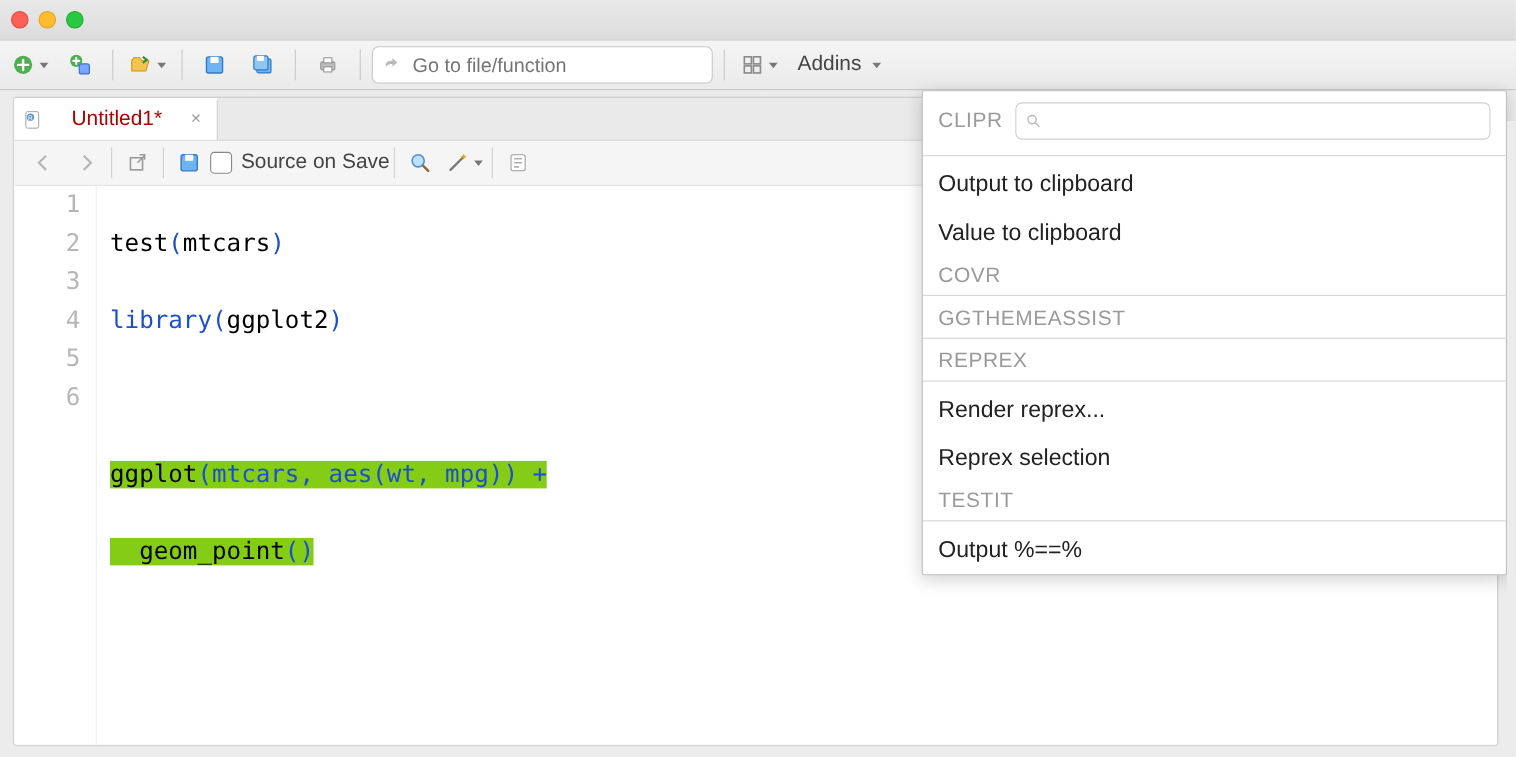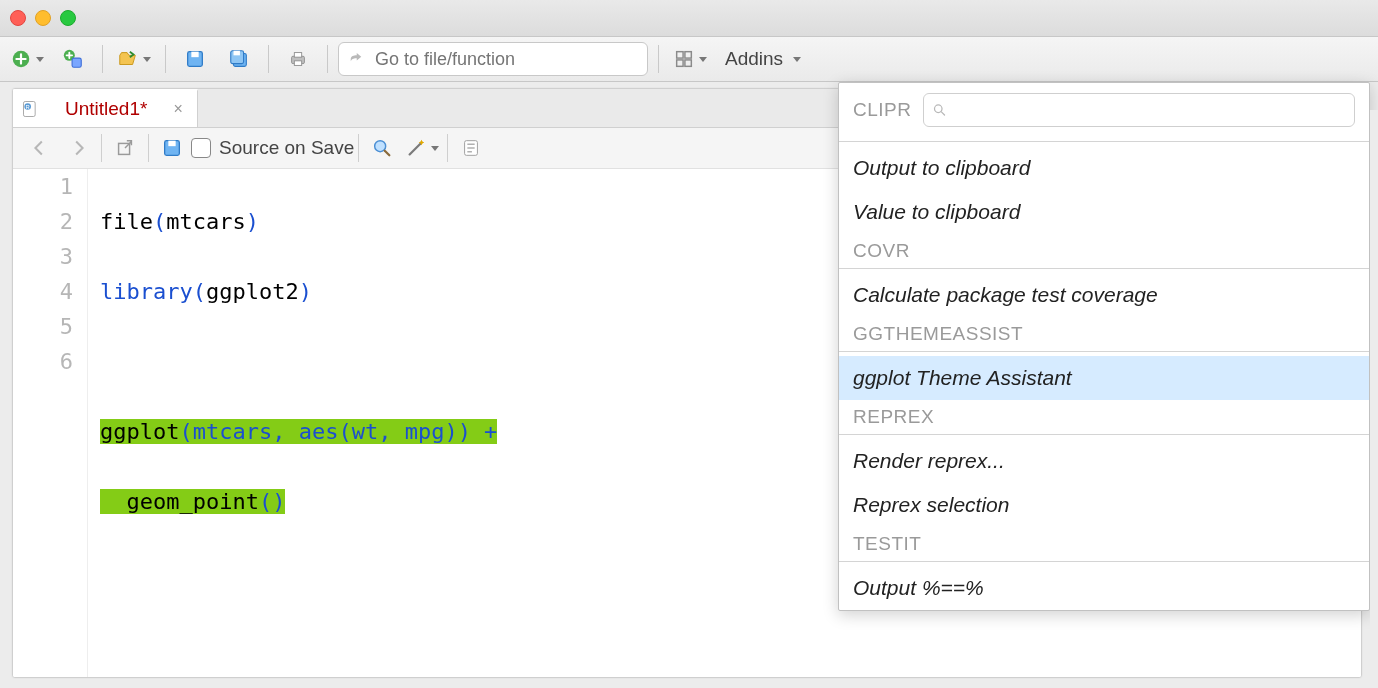--- a/index.html
+++ b/index.html
@@ -231,21 +231,20 @@
     gap: 6px;
     min-width: 220px;
   }
   .menu-search input {
     border:none; outline:none; font-size: 17px; width: 100%;
   }
   .menu-item {
     padding: 10px 14px;
     color: #222;
     cursor: pointer;
-    font-style: italic;
   }
   .menu-item.highlight {
     background: #d6ebff;
   }
   .menu-section {
     color: #9a9a9a;
     font-size: 19px;
     padding: 6px 14px 2px 14px;
     letter-spacing: 0.5px;
   }
@@ -413,21 +412,21 @@
   <div class="editor-body">
     <div class="gutter">
       <div>1</div>
       <div>2</div>
       <div>3</div>
       <div>4</div>
       <div>5</div>
       <div>6</div>
     </div>
     <div class="code">
-<div><span class="tok-fun">file</span><span class="tok-paren">(</span><span class="tok-arg">mtcars</span><span class="tok-paren">)</span></div>
+<div><span class="tok-fun">test</span><span class="tok-paren">(</span><span class="tok-arg">mtcars</span><span class="tok-paren">)</span></div>
 <div><span class="tok-key">library</span><span class="tok-paren">(</span><span class="tok-arg">ggplot2</span><span class="tok-paren">)</span></div>
 <div>&nbsp;</div>
 <div><span class="sel"><span class="tok-fun">ggplot</span><span class="tok-paren">(mtcars, aes(wt, mpg)) +</span></span></div>
 <div><span class="sel"><span class="tok-fun">  geom_point</span><span class="tok-paren">()</span></span></div>
 <div>&nbsp;</div>
     </div>
   </div>
 </div>
 
 <div class="addins-menu">
@@ -439,24 +438,22 @@
           <path d="M15 15l5 5" stroke="#b8b8b8" stroke-width="2" stroke-linecap="round"></path>
         </svg>
       <input type="text" placeholder="" style="">
     </div>
   </div>
   <div class="menu-divider"></div>
   <div class="menu-item">Output to clipboard</div>
   <div class="menu-item">Value to clipboard</div>
   <div class="menu-section">COVR</div>
   <div class="menu-divider"></div>
-  <div class="menu-item">Calculate package test coverage</div>
   <div class="menu-section">GGTHEMEASSIST</div>
   <div class="menu-divider"></div>
-  <div class="menu-item highlight">ggplot Theme Assistant</div>
   <div class="menu-section">REPREX</div>
   <div class="menu-divider"></div>
   <div class="menu-item">Render reprex...</div>
   <div class="menu-item">Reprex selection</div>
   <div class="menu-section">TESTIT</div>
   <div class="menu-divider"></div>
   <div class="menu-item">Output %==%</div>
 </div>
 
 <div class="right-peek"></div>

